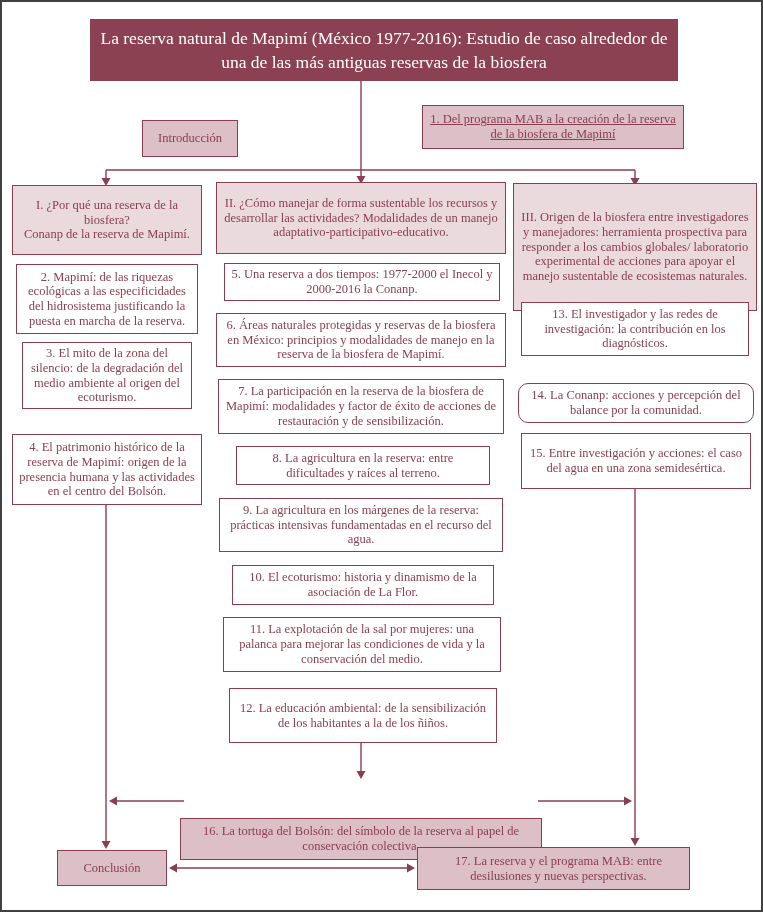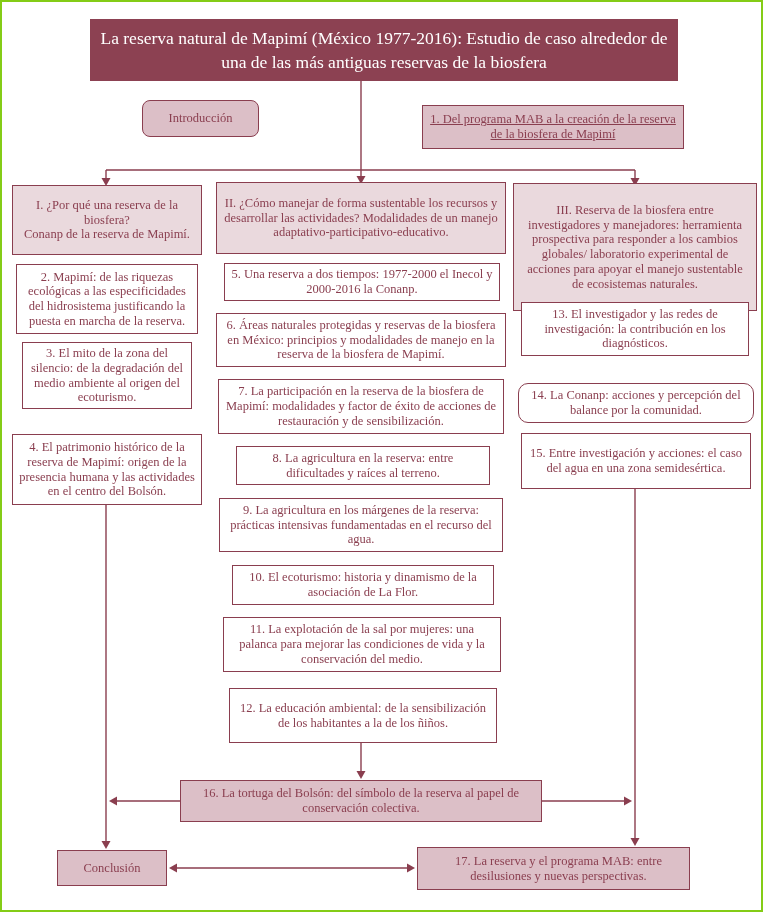--- a/index.html
+++ b/index.html
@@ -6,21 +6,21 @@
   body {
     margin: 0;
     background: #ffffff;
     font-family: "Liberation Serif", "DejaVu Serif", serif;
   }
   .canvas {
     position: relative;
     width: 763px;
     height: 912px;
     background: #ffffff;
-    border: 2px solid #84cc16;
+    border: 2px solid #404040;
     overflow: hidden;
   }
   .connectors {
     position: absolute;
     left: 0; top: 0;
     width: 763px; height: 912px;
     z-index: 1;
     pointer-events: none;
   }
   .box {
@@ -81,21 +81,21 @@
       <polygon points="622,794.5 622,803.5 630,799" stroke="none"></polygon>
 
       <line x1="173" y1="866" x2="407" y2="866"></line>
       <polygon points="175,861.5 175,870.5 167,866" stroke="none"></polygon>
       <polygon points="405,861.5 405,870.5 413,866" stroke="none"></polygon>
     </g>
   </svg>
 
   <div class="box title-box" style="left:88px; top:17px; width:588px; min-height:62px;">La reserva natural de Mapimí (México 1977-2016): Estudio de caso alrededor de una de las más antiguas reservas de la biosfera</div>
 
-  <div class="box accent" style="left:140px; top:98px; width:117px; min-height:37px;border-radius:8px;">Introducción</div>
+  <div class="box accent" style="left:140px; top:118px; width:96px; min-height:37px;">Introducción</div>
 
   <div class="box accent" style="left:420px; top:103px; width:262px; min-height:44px;text-decoration:underline;">1. Del programa MAB a la creación de la reserva de la biosfera de Mapimí</div>
 
   <div class="box header" style="left:10px; top:183px; width:190px; min-height:70px;">
     <div>
       <div>I. ¿Por qué una reserva de la biosfera?</div>
       <div>Conanp de la reserva de Mapimí.</div>
     </div>
   </div>
 
@@ -107,25 +107,25 @@
 
   <div class="box" style="left:222px; top:261px; width:276px; min-height:38px;">5. Una reserva a dos tiempos: 1977-2000 el Inecol y 2000-2016 la Conanp.</div>
   <div class="box" style="left:214px; top:311px; width:290px; min-height:54px;">6. Áreas naturales protegidas y reservas de la biosfera en México: principios y modalidades de manejo en la reserva de la biosfera de Mapimí.</div>
   <div class="box" style="left:216px; top:377px; width:286px; min-height:55px;">7. La participación en la reserva de la biosfera de Mapimí: modalidades y factor de éxito de acciones de restauración y de sensibilización.</div>
   <div class="box" style="left:234px; top:444px; width:254px; min-height:39px;">8. La agricultura en la reserva: entre dificultades y raíces al terreno.</div>
   <div class="box" style="left:217px; top:496px; width:284px; min-height:54px;">9. La agricultura en los márgenes de la reserva: prácticas intensivas fundamentadas en el recurso del agua.</div>
   <div class="box" style="left:230px; top:563px; width:262px; min-height:40px;">10. El ecoturismo: historia y dinamismo de la asociación de La Flor.</div>
   <div class="box" style="left:221px; top:615px; width:278px; min-height:55px;">11. La explotación de la sal por mujeres: una palanca para mejorar las condiciones de vida y la conservación del medio.</div>
   <div class="box" style="left:227px; top:686px; width:268px; min-height:55px;">12. La educación ambiental: de la sensibilización de los habitantes a la de los ñiños.</div>
 
-  <div class="box header" style="left:511px; top:181px; width:244px; min-height:128px;">III. Reserva de la biosfera entre investigadores y manejadores: herramienta prospectiva para responder a los cambios globales/ laboratorio experimental de acciones para apoyar el manejo sustentable de ecosistemas naturales.</div>
+  <div class="box header" style="left:511px; top:181px; width:244px; min-height:128px;">III. Origen de la biosfera entre investigadores y manejadores: herramienta prospectiva para responder a los cambios globales/ laboratorio experimental de acciones para apoyar el manejo sustentable de ecosistemas naturales.</div>
 
   <div class="box" style="left:519px; top:300px; width:228px; min-height:54px;">13. El investigador y las redes de investigación: la contribución en los diagnósticos.</div>
   <div class="box" style="left:516px; top:381px; width:236px; min-height:40px;border-radius:10px;">14. La Conanp: acciones y percepción del balance por la comunidad.</div>
   <div class="box" style="left:519px; top:431px; width:230px; min-height:56px;">15. Entre investigación y acciones: el caso del agua en una zona semidesértica.</div>
 
-  <div class="box accent" style="left:178px; top:778px; width:362px; min-height:42px;">16. La tortuga del Bolsón: del símbolo de la reserva al papel de conservación colectiva.</div>
+  <div class="box accent" style="left:178px; top:816px; width:362px; min-height:42px;">16. La tortuga del Bolsón: del símbolo de la reserva al papel de conservación colectiva.</div>
 
   <div class="box accent" style="left:55px; top:848px; width:110px; min-height:36px;">Conclusión</div>
 
   <div class="box accent" style="left:415px; top:845px; width:273px; min-height:43px;padding-left:16px;">17. La reserva y el programa MAB: entre desilusiones y nuevas perspectivas.</div>
 
 </div>
 
 </body></html>

